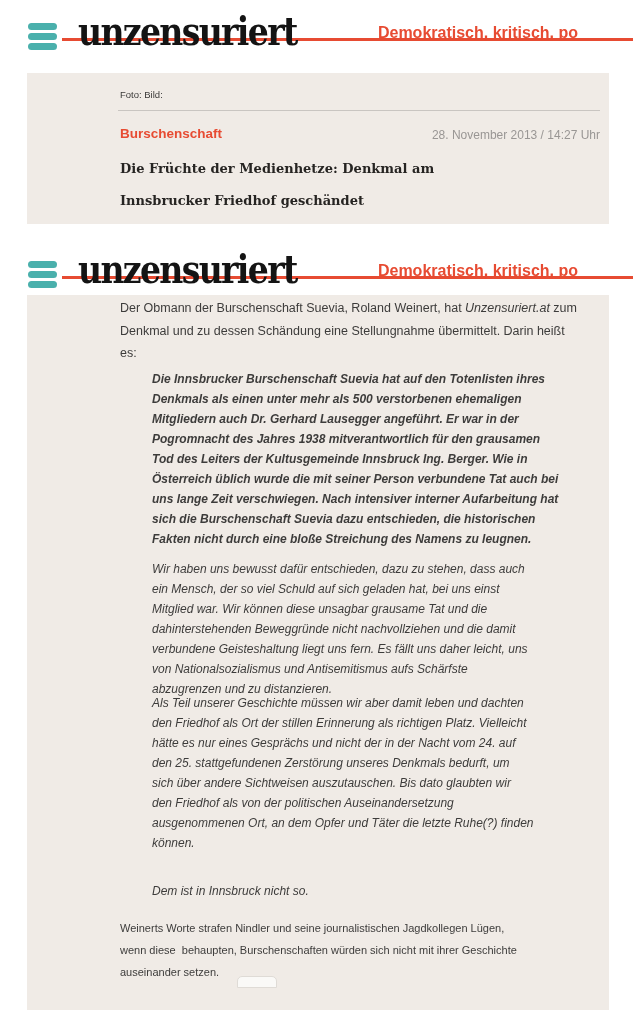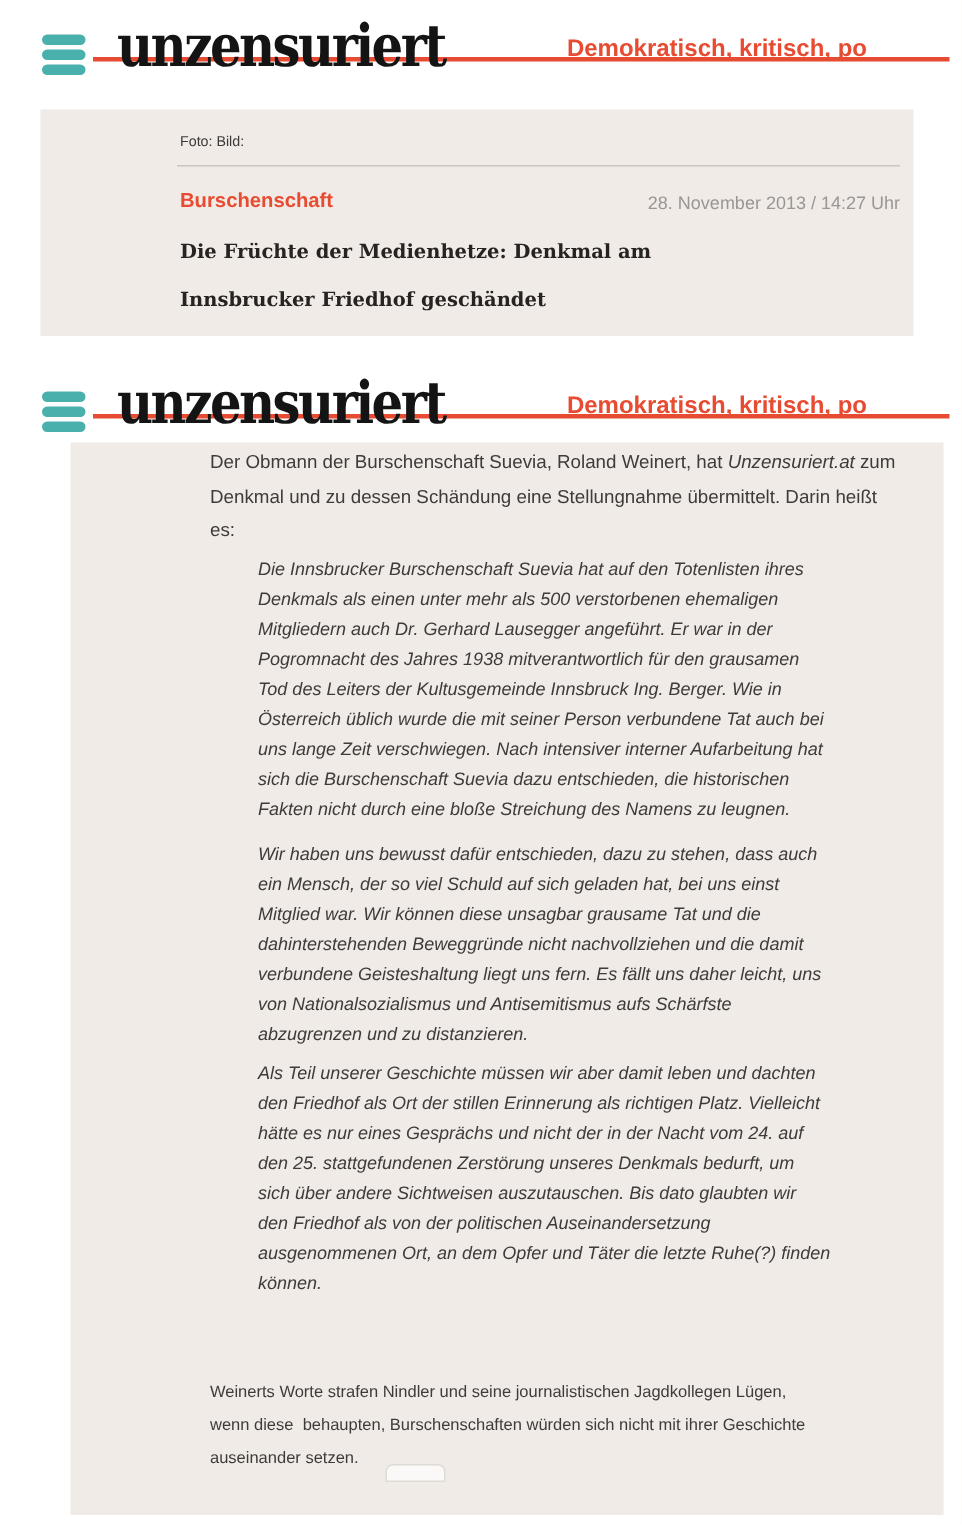--- a/index.html
+++ b/index.html
@@ -46,21 +46,21 @@
     position:absolute; right:7px; top:24px;
     font-size:16px; font-weight:700; color:var(--accent-red); white-space:nowrap;
   }
 
   
   .card{
     position:absolute; left:27px; width:582px;
     background:var(--card-beige); overflow:hidden;
   }
   #card1{ top:73px; height:151px; }
-  #card2{ top:295px; height:715px;margin-left:20px; }
+  #card2{ top:295px; height:715px; }
 
   
   .photo-credit{ position:absolute; left:93px; top:16px; font-size:9.5px; color:#3b3a39; }
   .divider{ position:absolute; left:91px; top:37px; width:482px; height:1px; background:var(--divider-gray); }
   .category{
     position:absolute; left:93px; top:53px;
     font-size:13.5px; font-weight:700; color:var(--accent-red);
     text-decoration:none; cursor:pointer;
   }
   .pub-date{ position:absolute; right:9px; top:55px; font-size:12px; color:var(--muted-gray); white-space:nowrap; }
@@ -74,23 +74,23 @@
   
   .intro{
     position:absolute; left:93px; top:2px;
     font-size:12.5px; line-height:22.5px; white-space:pre;
   }
   .intro .it{ font-style:italic; }
   .bq{
     position:absolute; left:125px;
     font-size:12px; font-style:italic; line-height:20px; white-space:pre;
   }
-  #bq1{ top:74px; }
+  #bq1{ top:74px;font-weight:bold; }
   #bq2{ top:264px;font-style:italic; }
-  #bq3{ top:410px; }
+  #bq3{ top:398px; }
   #bq4{ top:586px; }
   .closing{
     position:absolute; left:93px; top:622px;
     font-size:11px; line-height:22px; white-space:pre;
   }
   .partial-embed{
     position:absolute; left:210px; top:681px; width:40px; height:12px;
     background:#faf9f7; border:1px solid #dfdbd6; border-radius:5px 5px 0 0;
   }
 </style>
@@ -152,20 +152,21 @@
 von Nationalsozialismus und Antisemitismus aufs Schärfste
 abzugrenzen und zu distanzieren.</p>
     <p class="bq" id="bq3">Als Teil unserer Geschichte müssen wir aber damit leben und dachten
 den Friedhof als Ort der stillen Erinnerung als richtigen Platz. Vielleicht
 hätte es nur eines Gesprächs und nicht der in der Nacht vom 24. auf
 den 25. stattgefundenen Zerstörung unseres Denkmals bedurft, um
 sich über andere Sichtweisen auszutauschen. Bis dato glaubten wir
 den Friedhof als von der politischen Auseinandersetzung
 ausgenommenen Ort, an dem Opfer und Täter die letzte Ruhe(?) finden
 können.</p>
+    <p class="bq" id="bq4">Dem ist in Innsbruck nicht so.</p>
 
     <p class="closing">Weinerts Worte strafen Nindler und seine journalistischen Jagdkollegen Lügen,
 wenn diese  behaupten, Burschenschaften würden sich nicht mit ihrer Geschichte
 auseinander setzen.</p>
 
     <div class="partial-embed"></div>
   </section>
 
 </div>
 

